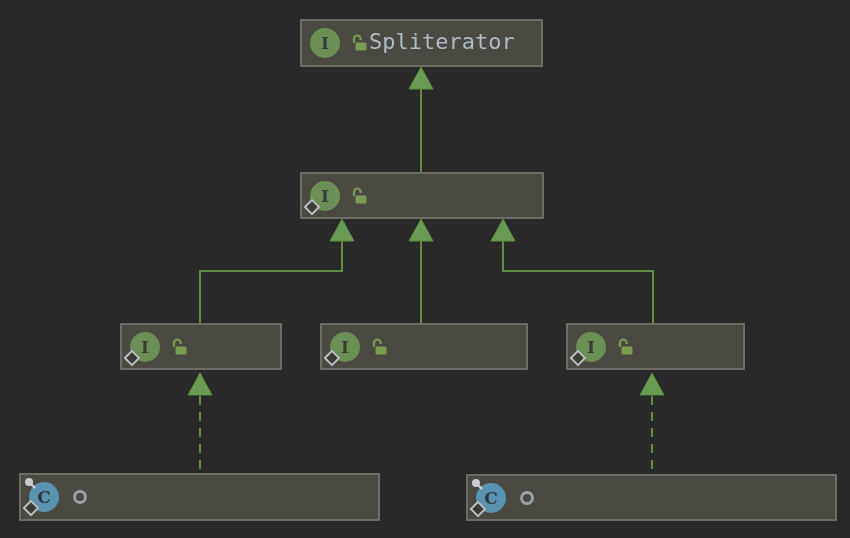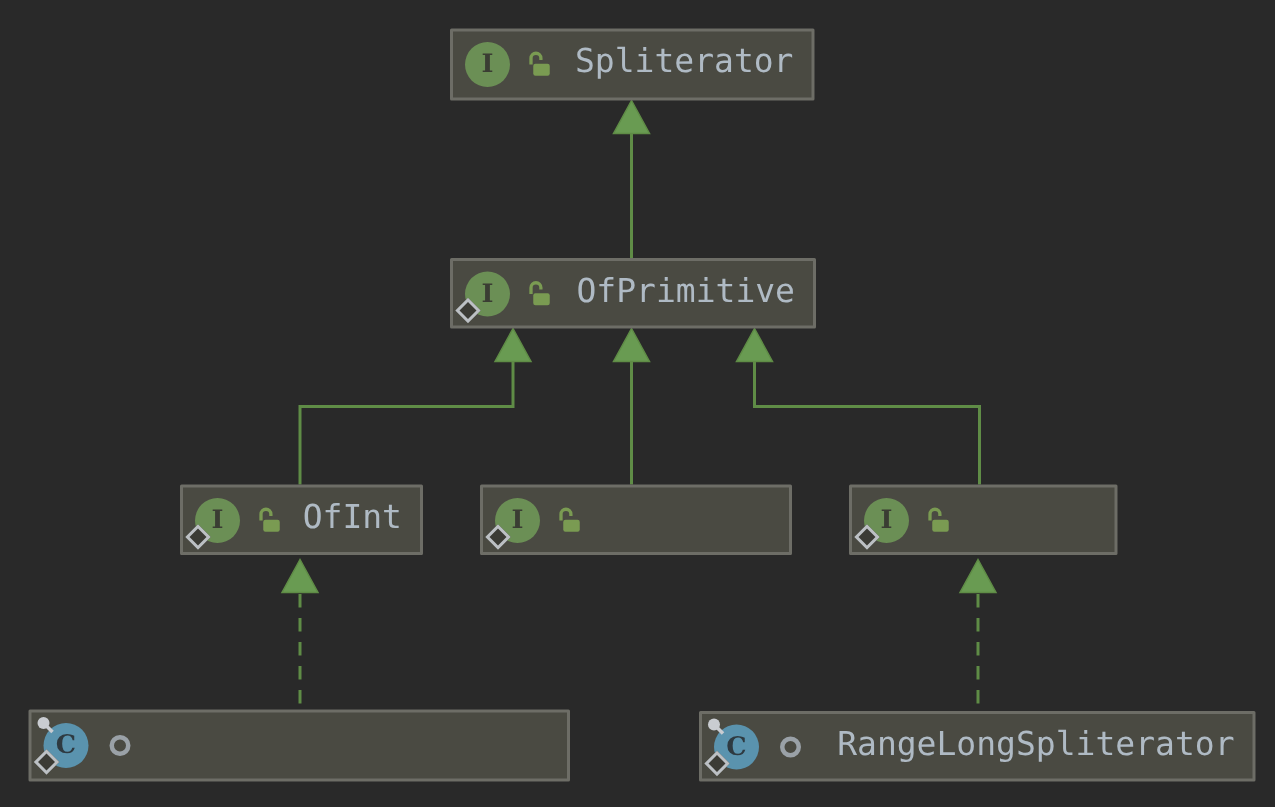--- a/index.html
+++ b/index.html
@@ -11,21 +11,21 @@
   .edge-line{fill:none;stroke:#5f8c46;stroke-width:2;}
   .edge-line.dashed{stroke-dasharray:9 7;}
   .edge-head{fill:#699b52;stroke:#5f8c46;stroke-width:1;}
 
   .node{
     position:absolute;z-index:2;box-sizing:border-box;
     background:#4a4a42;border:2px solid #6d6d66;border-radius:1px;
     display:flex;align-items:center;padding:0 12px 0 8px;gap:0;
   }
   .node .label{
-    flex:1;text-align:right;font-size:22px;color:#afbac4;
+    flex:1;text-align:left;font-size:22px;color:#afbac4;
     white-space:nowrap;line-height:1;padding-bottom:2px;
   }
   .ic-wrap{position:relative;width:30px;height:30px;flex:0 0 auto;}
   .ic-circle{
     position:absolute;left:0;top:0;width:30px;height:30px;border-radius:50%;
     display:flex;align-items:center;justify-content:center;
     font-family:"DejaVu Serif", serif;font-weight:bold;font-size:17px;
   }
   .iface .ic-circle{background:#6b8f55;color:#3a3d33;}
   .cls .ic-circle{background:#5a93ae;color:#2e3a41;}
@@ -87,33 +87,31 @@
 
   <div class="node iface" style="left:300px;top:172px;width:244px;height:47px">
     <span class="ic-wrap">
       <span class="ic-circle">I</span>
       <span class="diamond"></span>
     </span>
     <svg class="lock-svg" width="19" height="18" viewBox="0 0 19 18">
       <path d="M4 9 V4.8 a3.3 3.3 0 0 1 6.6 0 V6" fill="none" stroke="#7a9b52" stroke-width="2.2"></path>
       <rect x="5.5" y="8.5" width="11" height="8" rx="1.5" fill="#7a9b52"></rect>
     </svg>
-    <span class="label">OfPrimitive</span>
   </div>
 
   <div class="node iface" style="left:120px;top:323px;width:162px;height:47px">
     <span class="ic-wrap">
       <span class="ic-circle">I</span>
       <span class="diamond"></span>
     </span>
     <svg class="lock-svg" width="19" height="18" viewBox="0 0 19 18">
       <path d="M4 9 V4.8 a3.3 3.3 0 0 1 6.6 0 V6" fill="none" stroke="#7a9b52" stroke-width="2.2"></path>
       <rect x="5.5" y="8.5" width="11" height="8" rx="1.5" fill="#7a9b52"></rect>
     </svg>
-    <span class="label">OfInt</span>
   </div>
 
   <div class="node iface" style="left:320px;top:323px;width:208px;height:47px">
     <span class="ic-wrap">
       <span class="ic-circle">I</span>
       <span class="diamond"></span>
     </span>
     <svg class="lock-svg" width="19" height="18" viewBox="0 0 19 18">
       <path d="M4 9 V4.8 a3.3 3.3 0 0 1 6.6 0 V6" fill="none" stroke="#7a9b52" stroke-width="2.2"></path>
       <rect x="5.5" y="8.5" width="11" height="8" rx="1.5" fill="#7a9b52"></rect>
@@ -146,16 +144,15 @@
   <div class="node cls" style="left:466px;top:474px;width:371px;height:47px">
     <span class="ic-wrap">
       <span class="ic-circle">C</span>
       <svg class="pin" width="16" height="16" viewBox="0 0 16 16">
         <circle cx="6" cy="6" r="4" fill="#c9ccd1"></circle>
         <line x1="8.5" y1="8.5" x2="12" y2="12" stroke="#c9ccd1" stroke-width="2.4"></line>
       </svg>
       <span class="diamond"></span>
     </span>
     <span class="ring vis-icon"></span>
-    <span class="label">RangeLongSpliterator</span>
   </div>
 
 </div>
 
 </body></html>

